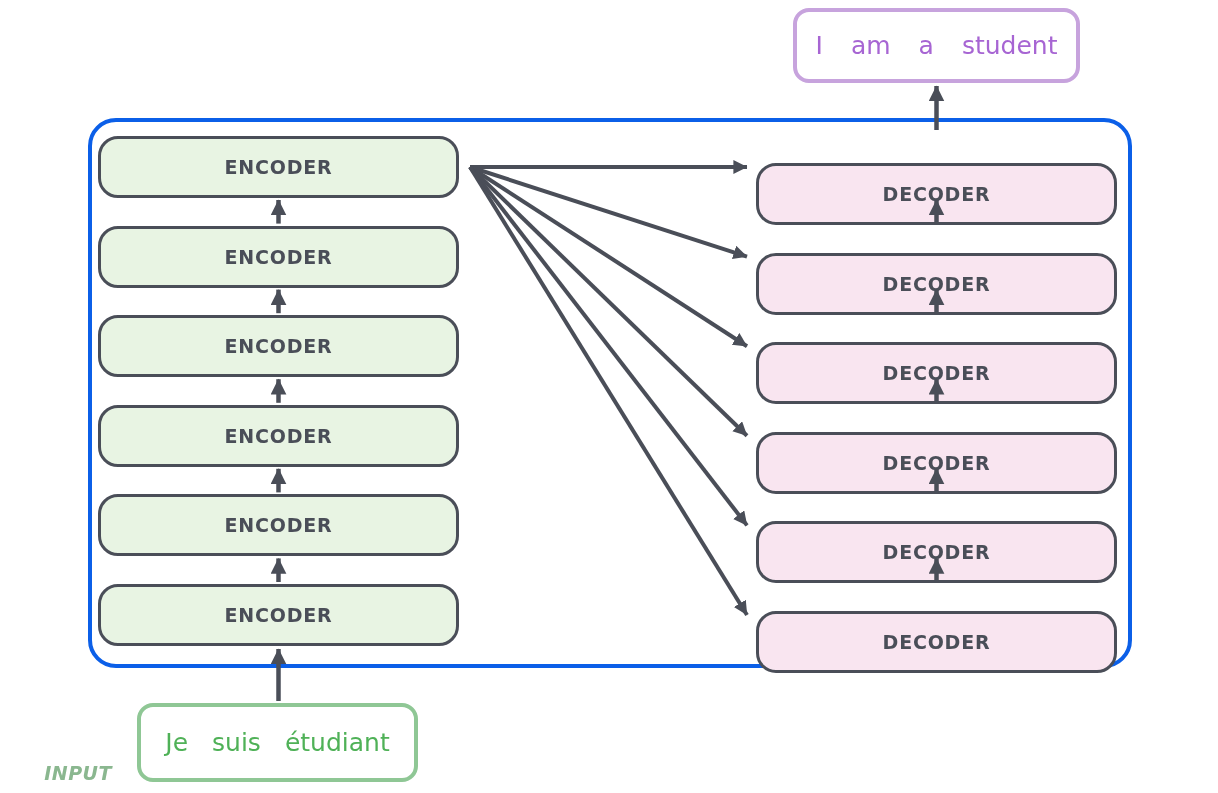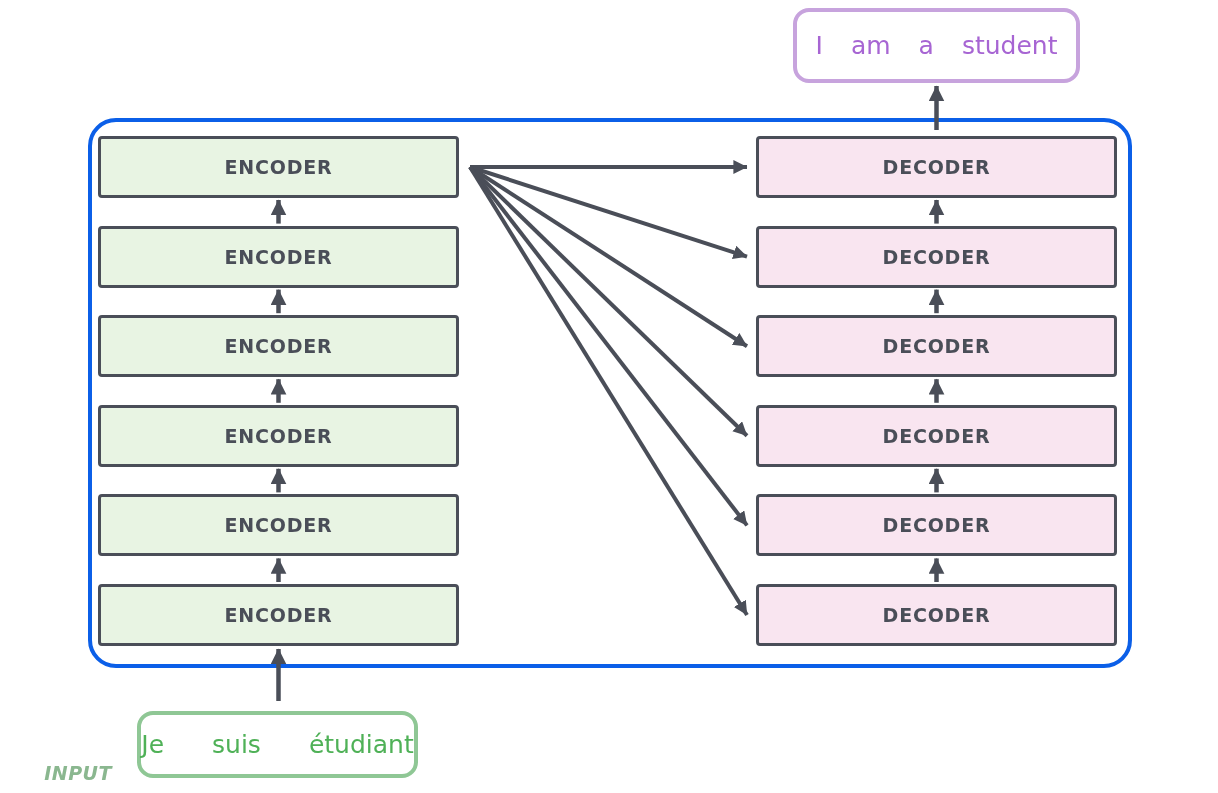--- a/index.html
+++ b/index.html
@@ -14,44 +14,44 @@
     background:#fff;
     font-family:"DejaVu Sans","Liberation Sans",sans-serif;
   }
   .container-frame{
     position:absolute; left:88px; top:118px; width:1044px; height:550px;
     border:4px solid var(--blue); border-radius:28px; box-sizing:border-box;
     background:transparent;
   }
   .block{
     position:absolute; width:361px; height:62px; box-sizing:border-box;
-    border:3.5px solid var(--ink); border-radius:4px;
+    border:3.5px solid var(--ink); border-radius:20px;
     display:flex; align-items:center; justify-content:center;
     font-size:19px; font-weight:600; letter-spacing:.8px; color:var(--ink);
   }
   .encoder{background:var(--enc-fill);}
-  .decoder{background:var(--dec-fill);}
+  .decoder{background:var(--dec-fill);margin-top:27px;}
   .side-label{
     position:absolute; font-size:19px; font-weight:700; letter-spacing:.5px;
     text-align:right;
   }
   #output-label{left:561px; top:33px; width:220px; color:var(--purple-label);}
   #input-label{left:2px; top:762px; width:110px; color:var(--green-label);font-style:italic;}
   .sentence-box{
     position:absolute; box-sizing:border-box; border-radius:16px;
     display:flex; align-items:center; justify-content:center;
     font-size:25px;
   }
   #output-box{
     left:793px; top:8px; width:287px; height:75px;
     border:4px solid var(--purple-border); color:var(--purple-text); gap:28px;
   }
   #input-box{
-    left:137px; top:703px; width:281px; height:67px;
-    border:4px solid var(--green-border); color:var(--green-text); gap:48px;margin-top:8px;
+    left:137px; top:703px; width:281px; height:79px;
+    border:4px solid var(--green-border); color:var(--green-text); gap:24px;
   }
   #arrows{position:absolute; left:0; top:0; pointer-events:none;}
 </style>
 </head>
 <body>
 
 <div id="stage">
 
   <div class="container-frame"></div>
 

